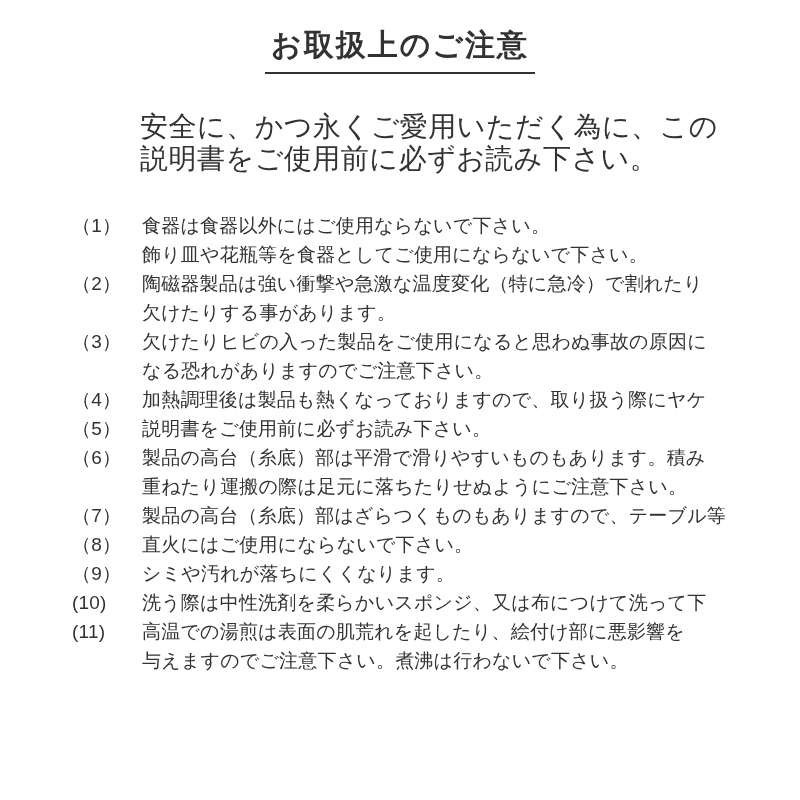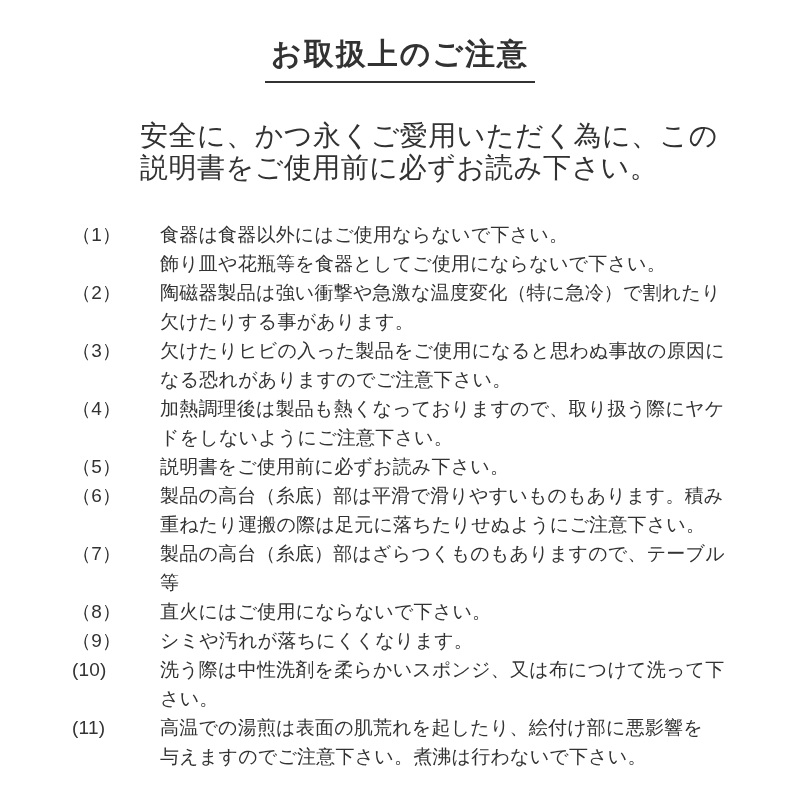--- a/index.html
+++ b/index.html
@@ -14,21 +14,21 @@
   }
   .page {
     width: 800px;
     height: 800px;
     box-sizing: border-box;
     padding-top: 20px;
   }
   .title {
     display: block;
     width: max-content;
-    margin: 16px auto;
+    margin: 7px auto;
     font-size: 30px;
     font-weight: 600;
     letter-spacing: 2px;
     line-height: 1.2;
     border-bottom: 2px solid #323232;
     padding: 0 6px 9px 6px;
     text-align: center;
   }
   .intro {
     margin: 37px 60px 0 140px;
@@ -53,21 +53,20 @@
   .item .num {
     flex: 0 0 70px;
     white-space: nowrap;
   }
   .item .lines {
     flex: 1 1 auto;
     max-width: 585px;
   }
   .item .lines .line {
     display: block;
-    margin-left: 18px;
   }
 </style>
 </head>
 <body>
 
 <div class="page">
   <h1 class="title">お取扱上のご注意</h1>
   <p class="intro"><span>安全に、かつ永くご愛用いただく為に、この</span><br><span>説明書をご使用前に必ずお読み下さい。</span></p>
   <ol class="items" id="items">
   <li class="item">
@@ -91,21 +90,20 @@
     <span class="lines">
           <span class="line">欠けたりヒビの入った製品をご使用になると思わぬ事故の原因に</span>
           <span class="line">なる恐れがありますのでご注意下さい。</span>
         </span>
   </li>
 
   <li class="item">
     <span class="num">（4）</span>
     <span class="lines">
           <span class="line">加熱調理後は製品も熱くなっておりますので、取り扱う際にヤケ</span>
-          <span class="line">ドをしないようにご注意下さい。</span>
         </span>
   </li>
 
   <li class="item">
     <span class="num">（5）</span>
     <span class="lines">
           <span class="line">説明書をご使用前に必ずお読み下さい。</span>
         </span>
   </li>
 
@@ -135,21 +133,20 @@
     <span class="num">（9）</span>
     <span class="lines">
           <span class="line">シミや汚れが落ちにくくなります。</span>
         </span>
   </li>
 
   <li class="item">
     <span class="num">(10)</span>
     <span class="lines">
           <span class="line">洗う際は中性洗剤を柔らかいスポンジ、又は布につけて洗って下</span>
-          <span class="line">さい。</span>
         </span>
   </li>
 
   <li class="item">
     <span class="num">(11)</span>
     <span class="lines">
           <span class="line">高温での湯煎は表面の肌荒れを起したり、絵付け部に悪影響を</span>
           <span class="line">与えますのでご注意下さい。煮沸は行わないで下さい。</span>
         </span>
   </li>

